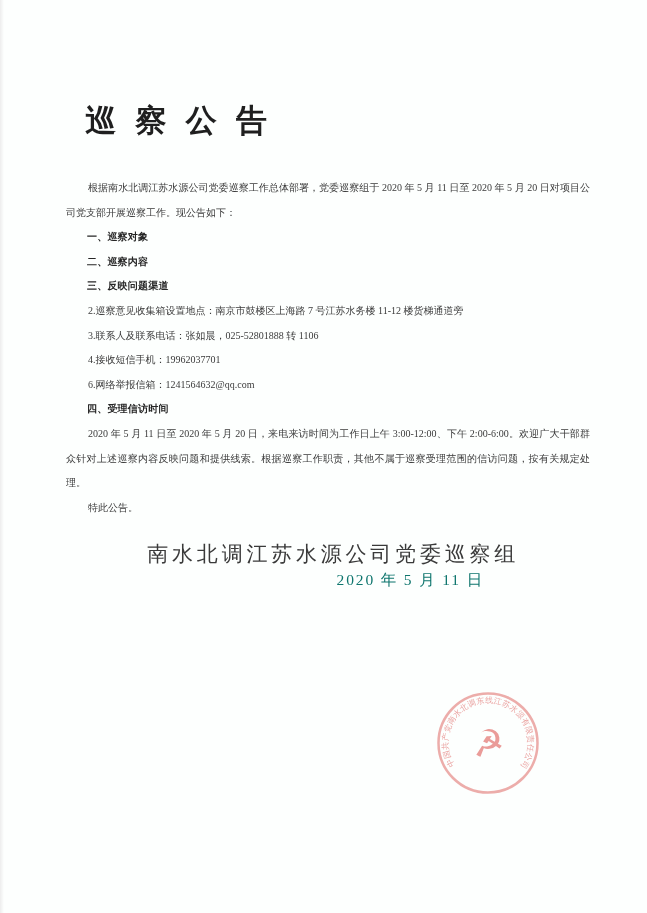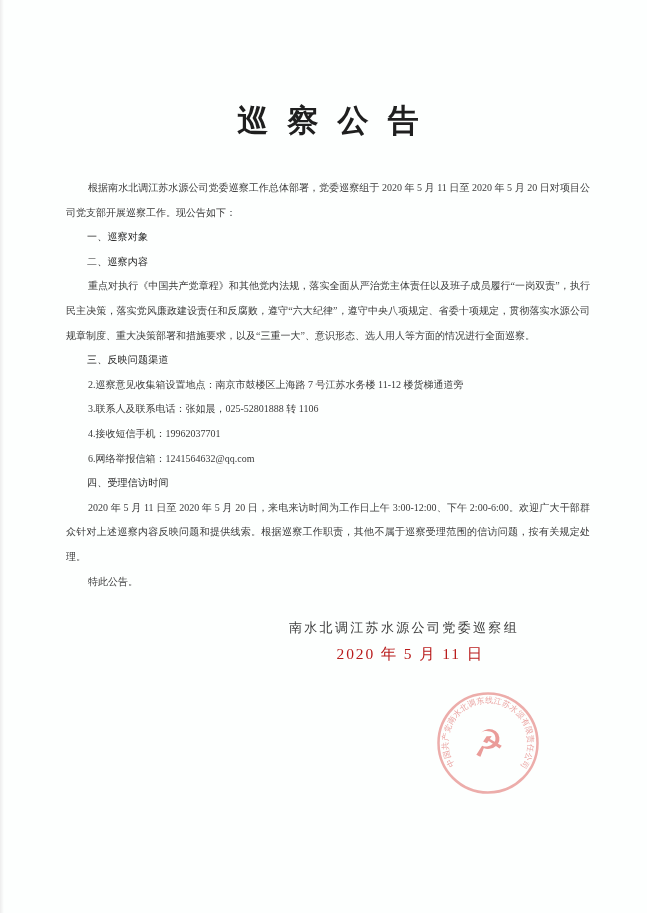--- a/index.html
+++ b/index.html
@@ -14,65 +14,64 @@
   .scan-edge{
     position:absolute;left:0;top:0;width:4px;height:913px;
     background:linear-gradient(to right,#ededed,rgba(255,255,255,0));
   }
   .page{
     position:relative;
     padding:100px 57px 0 66px;
   }
   h1.doc-title{
     margin:0 0 34px 0;
-    text-align:center;
     font-size:31px;
     font-weight:bold;
     color:#1f1f1f;
     letter-spacing:0.62em;
     padding-left:0.62em; 
     font-family:"Liberation Serif","DejaVu Serif",serif;
   }
   .body-text p{
     margin:0;
     font-size:10px;
     line-height:24.6px;
     text-align:justify;
     text-align-last:left;
     text-indent:2.2em;
     color:#3a3a3a;
   }
   .body-text p.section-heading{
     font-family:"Liberation Sans","DejaVu Sans",sans-serif;
-    font-weight:normal;
+    font-weight:bold;
     color:#262626;
     text-indent:2.1em;
     letter-spacing:0.02em;
   }
   .signature{
     margin-top:22px;
     position:relative;
   }
   .signature .org{
     margin:0;
-    font-size:13px;
+    font-size:21px;
     line-height:24.6px;
     text-align:right;
     padding-right:71px;
     letter-spacing:0.18em;
     color:#3a3a3a;
   }
   .signature .date{
     margin:0;
     font-size:15.5px;
     line-height:25px;
     text-align:right;
     padding-right:106px;
     letter-spacing:0.12em;
-    color:#b91c1c;
+    color:#0f766e;
   }
   .seal{
     position:absolute;
     left:433px;
     top:688px;
     width:110px;
     height:110px;
     pointer-events:none;
     opacity:0.82;
   }
@@ -86,21 +85,20 @@
 <div class="page">
 
   <h1 class="doc-title">巡察公告</h1>
 
   <div class="body-text">
     <p>根据南水北调江苏水源公司党委巡察工作总体部署，党委巡察组于 2020 年 5 月 11 日至 2020 年 5 月 20 日对项目公司党支部开展巡察工作。现公告如下：</p>
 
     <p class="section-heading">一、巡察对象</p>
 
     <p class="section-heading">二、巡察内容</p>
-    <p>重点对执行《中国共产党章程》和其他党内法规，落实全面从严治党主体责任以及班子成员履行“一岗双责”，执行民主决策，落实党风廉政建设责任和反腐败，遵守“六大纪律”，遵守中央八项规定、省委十项规定，贯彻落实水源公司规章制度、重大决策部署和措施要求，以及“三重一大”、意识形态、选人用人等方面的情况进行全面巡察。</p>
 
     <p class="section-heading">三、反映问题渠道</p>
     <p>2.巡察意见收集箱设置地点：南京市鼓楼区上海路 7 号江苏水务楼 11-12 楼货梯通道旁</p>
     <p>3.联系人及联系电话：张如晨，025-52801888 转 1106</p>
     <p>4.接收短信手机：19962037701</p>
     <p>6.网络举报信箱：1241564632@qq.com</p>
 
     <p class="section-heading">四、受理信访时间</p>
     <p>2020 年 5 月 11 日至 2020 年 5 月 20 日，来电来访时间为工作日上午 3:00-12:00、下午 2:00-6:00。欢迎广大干部群众针对上述巡察内容反映问题和提供线索。根据巡察工作职责，其他不属于巡察受理范围的信访问题，按有关规定处理。</p>
     <p>特此公告。</p>

